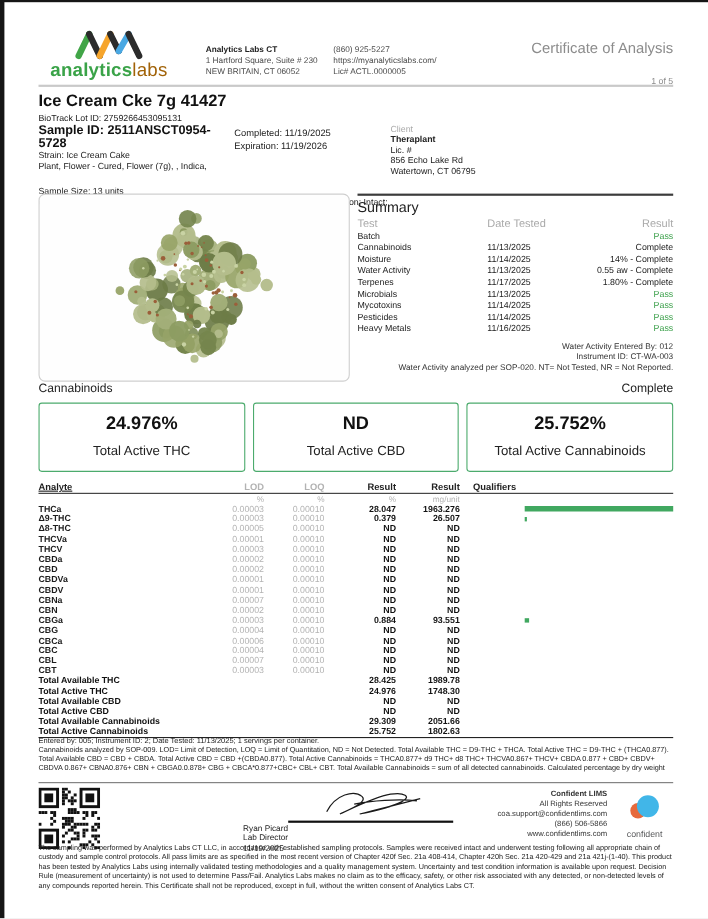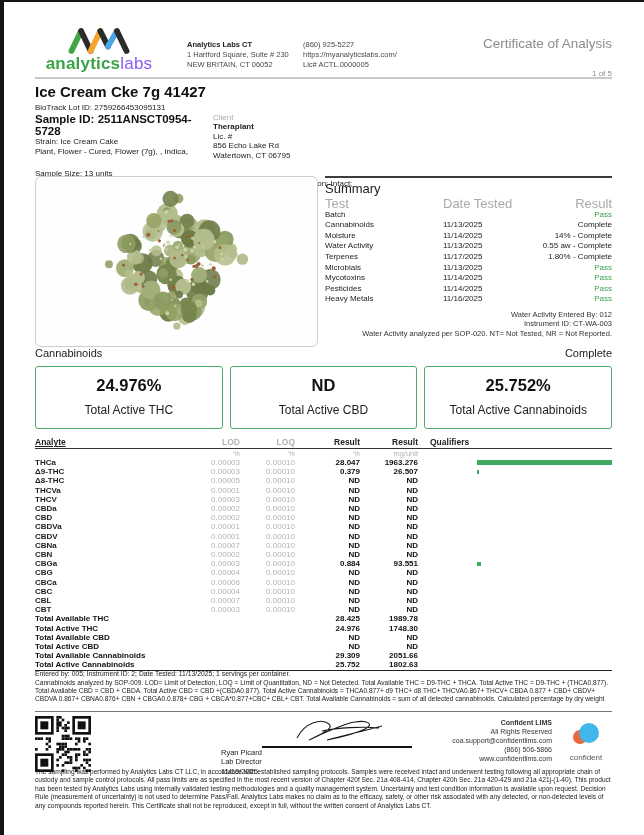--- a/index.html
+++ b/index.html
@@ -11,21 +11,21 @@
   }
   .edge-left { position:absolute; left:0; top:0; width:4px; height:835px; background:#161616; }
   .edge-top { position:absolute; left:0; top:0; width:644px; height:2px; background:#161616; }
 
   
   #header { position:absolute; left:35px; top:24px; width:577px; display:flex; }
   .logo-block { width:128px; }
   .logo-zig { display:block; margin:0 auto; }
   .brand { text-align:center; font-size:17px; letter-spacing:.2px; margin-top:-2px; }
   .brand .b1 { color:#3aa348; font-weight:bold; }
-  .brand .b2 { color:#8b5cf6; }
+  .brand .b2 { color:#a16207; }
   .lab-col1 { margin-left:24px; width:108px; font-size:7.5px; line-height:10px; color:#4a4a4a; padding-top:16px;}
   .lab-col1 .lab-name { font-weight:bold; color:#222; }
   .lab-col2 { margin-left:8px; width:120px; font-size:7.5px; line-height:10px; color:#4a4a4a; padding-top:16px;}
   .head-right { flex:1; text-align:right; }
   .doc-title { font-size:13.5px; color:#8c8c8c; margin-top:12px; }
   .page-ind { font-size:8px; color:#8c8c8c; margin-top:18px; }
   .head-rule { position:absolute; left:35px; top:77px; width:577px; height:1.5px; background:#c9c9c9; }
 
   
   #sampleblock { position:absolute; left:35px; top:83px; width:577px; }
@@ -43,21 +43,21 @@
   .client-name { font-weight:bold; }
   .size-line { font-size:8px; margin-top:9px; }
   .coc-line { font-size:8px; margin-top:1px; }
 
   
   #mainrow { position:absolute; left:35px; top:176px; width:577px; display:flex; }
   .photo-box { width:283px; height:171px; border:1px solid #cfcfcf; border-radius:6px; background:#fefefe; overflow:hidden; }
   .summary-col { width:287px; margin-left:7px; border-top:2px solid #3c3c3c; padding-top:3px; }
   .summary-title { font-size:13px; font-weight:500; color:#222; }
   .s-head, .s-row { display:flex; font-size:8px; line-height:10.6px; }
-  .s-head { color:#a9a9a9; font-size:13px; margin-top:3px; }
+  .s-head { color:#a9a9a9; font-size:10px; margin-top:3px; }
   .s-test { width:118px; }
   .s-date { width:97px; }
   .s-res { flex:1; text-align:right; }
   .res-pass { color:#3da14c; }
   .notes-row { display:flex; margin-top:5px; }
   .note-left { width:125px; font-size:7.5px; line-height:9.5px; color:#333; }
   .note-right { flex:1; font-size:7.5px; line-height:9.5px; color:#333; text-align:right; }
 
   
   #sectionrow { position:absolute; left:35px; top:347px; width:577px; display:flex; }
@@ -148,20 +148,24 @@
   <div class="head-rule"></div>
 
   <div id="sampleblock">
     <div class="prod-title">Ice Cream Cke 7g 41427</div>
     <div class="biotrack">BioTrack Lot ID: 2759266453095131</div>
     <div class="id-row">
       <div class="id-colA">
         <div class="sample-id">Sample ID: 2511ANSCT0954-5728</div>
         <div class="small-line">Strain: Ice Cream Cake</div>
         <div class="small-line">Plant, Flower - Cured, Flower (7g), , Indica,</div>
+      </div>
+      <div class="id-colB">
+        <div class="date-line">Completed: 11/19/2025</div>
+        <div class="date-line">Expiration: 11/19/2026</div>
       </div>
       <div class="id-colC">
         <div class="client-label">Client</div>
         <div class="client-line client-name">Theraplant</div>
         <div class="client-line">Lic. #</div>
         <div class="client-line">856 Echo Lake Rd</div>
         <div class="client-line">Watertown, CT 06795</div>
       </div>
     </div>
     <div class="size-line">Sample Size: 13 units</div>

